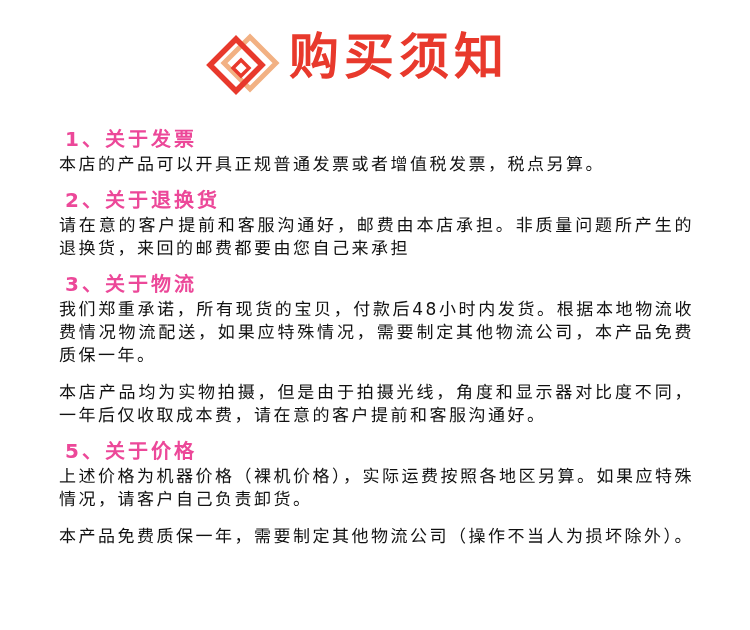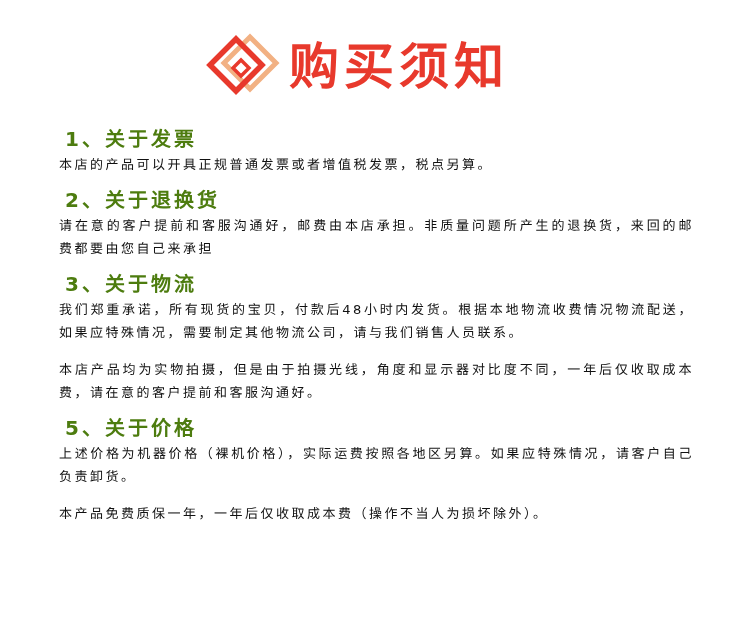--- a/index.html
+++ b/index.html
@@ -12,21 +12,21 @@
     width: 750px;
     height: 630px;
     background: #ffffff;
     overflow: hidden;
     font-family: "DejaVu Sans", sans-serif;
     color: #111111;
   }
   
   .header {
     display: flex;
-    align-items: center;
+    align-items: flex-start;
     justify-content: center;
     padding-top: 28px;
     padding-right: 40px;
     margin-bottom: 23px;
   }
   .header .icon-wrap {
     width: 80px;
     height: 78px;
     flex: 0 0 auto;
     margin-right: 8px;
@@ -46,25 +46,25 @@
   }
   .notice-item {
     margin: 0 0 14px 0;
   }
   .notice-item h2 {
     margin: 12px 0 3px 6px;
     font-size: 20px;
     line-height: 21px;
     font-weight: 700;
     letter-spacing: 3px;
-    color: #4d7c0f;
+    color: #ec4899;
   }
   .notice-item p {
     margin: 0;
-    font-size: 13px;
+    font-size: 17px;
     line-height: 23px;
     letter-spacing: 2.5px;
     text-align: justify;
     color: #111111;
   }
 </style>
 </head>
 <body>
 
 <div class="page">
@@ -90,30 +90,30 @@
       <p>本店的产品可以开具正规普通发票或者增值税发票，税点另算。</p>
     </section>
 
     <section class="notice-item">
       <h2>2、关于退换货</h2>
       <p>请在意的客户提前和客服沟通好，邮费由本店承担。非质量问题所产生的退换货，来回的邮费都要由您自己来承担</p>
     </section>
 
     <section class="notice-item">
       <h2>3、关于物流</h2>
-      <p>我们郑重承诺，所有现货的宝贝，付款后48小时内发货。根据本地物流收费情况物流配送，如果应特殊情况，需要制定其他物流公司，请与我们销售人员联系。</p>
+      <p>我们郑重承诺，所有现货的宝贝，付款后48小时内发货。根据本地物流收费情况物流配送，如果应特殊情况，需要制定其他物流公司，本产品免费质保一年。</p>
     </section>
 
     <section class="notice-item">
       <p>本店产品均为实物拍摄，但是由于拍摄光线，角度和显示器对比度不同，一年后仅收取成本费，请在意的客户提前和客服沟通好。</p>
     </section>
 
     <section class="notice-item">
       <h2>5、关于价格</h2>
       <p>上述价格为机器价格（裸机价格），实际运费按照各地区另算。如果应特殊情况，请客户自己负责卸货。</p>
     </section>
 
     <section class="notice-item">
-      <p>本产品免费质保一年，一年后仅收取成本费（操作不当人为损坏除外）。</p>
+      <p>本产品免费质保一年，需要制定其他物流公司（操作不当人为损坏除外）。</p>
     </section>
 
   </main>
 </div>
 
 </body></html>

